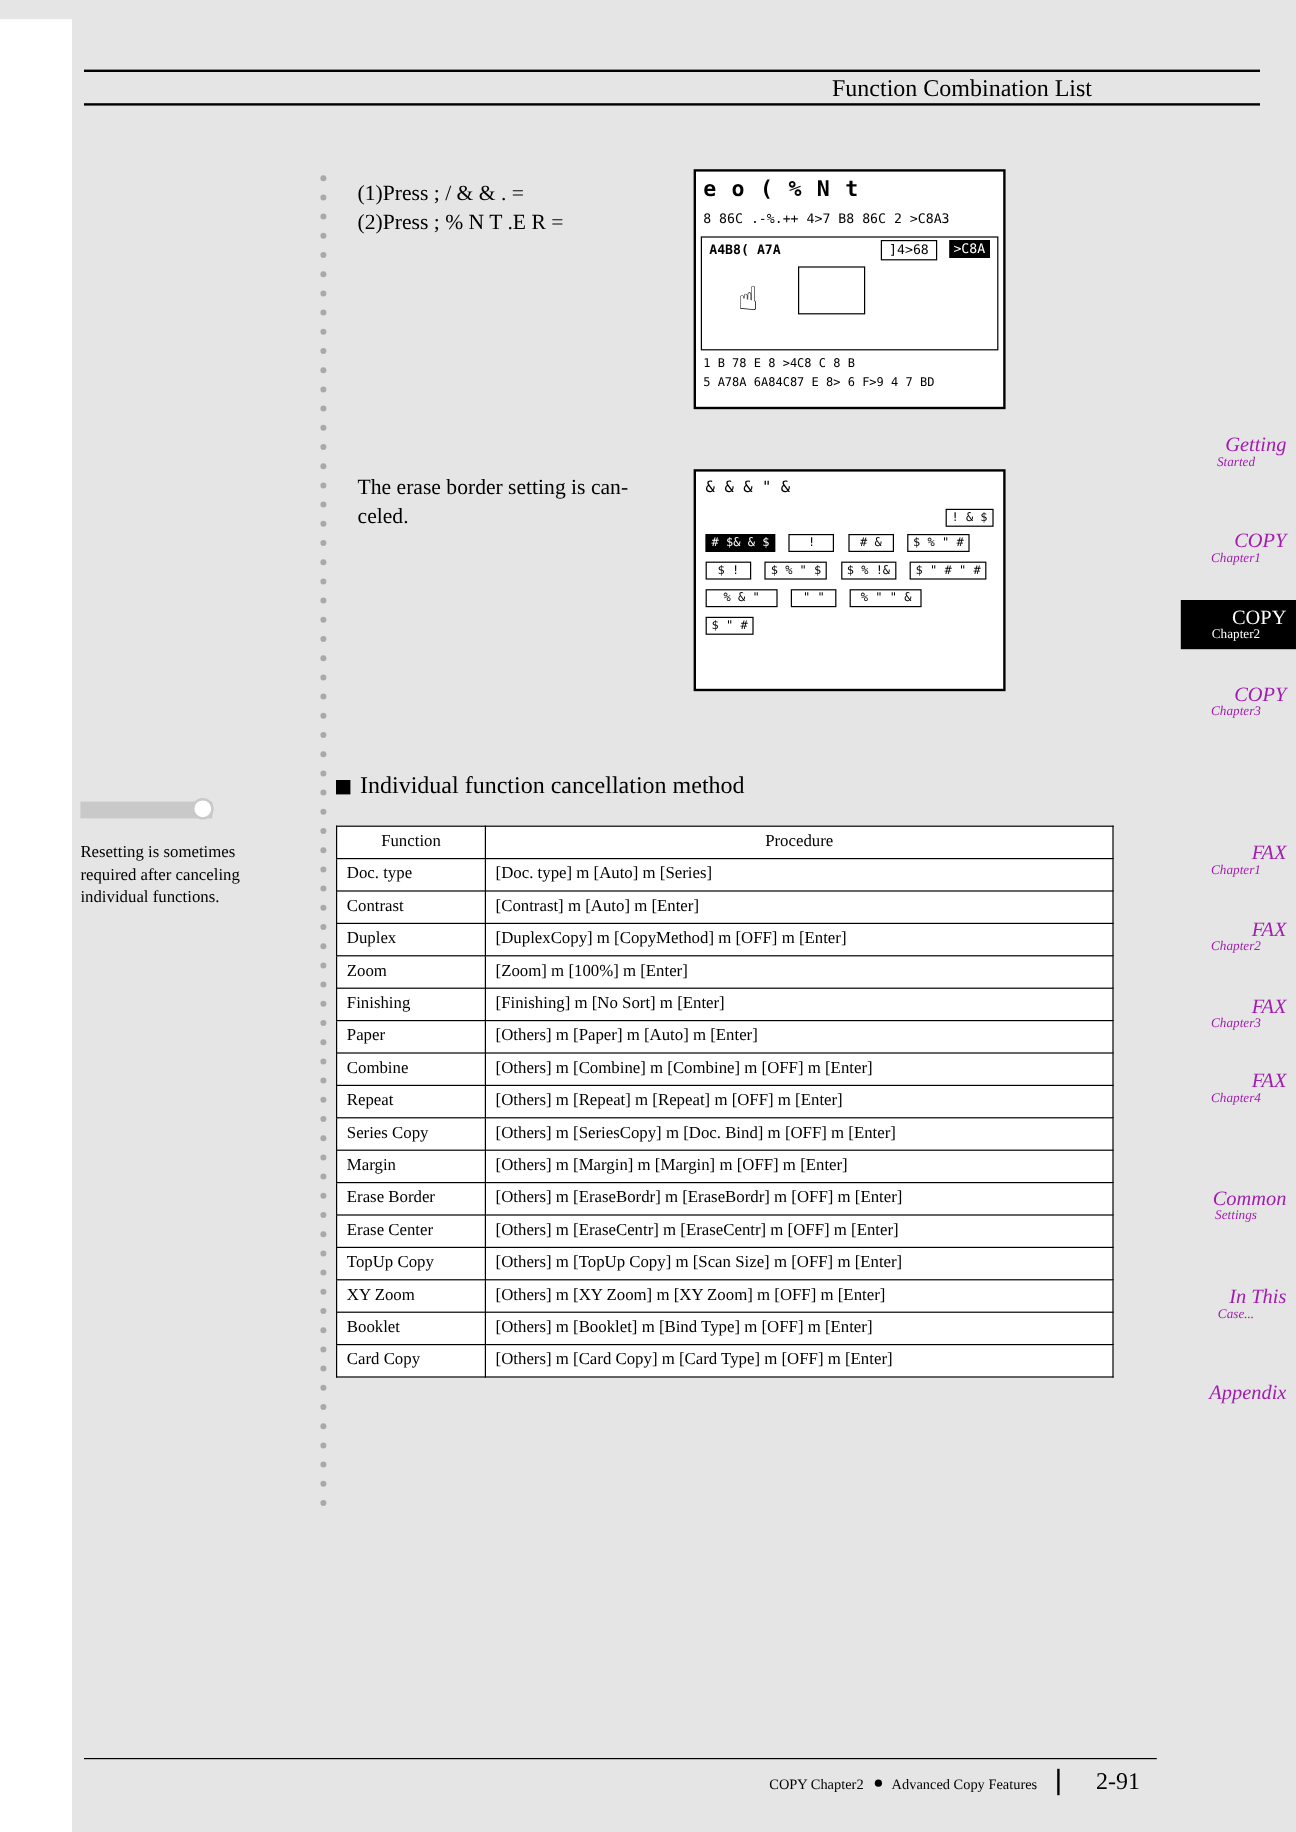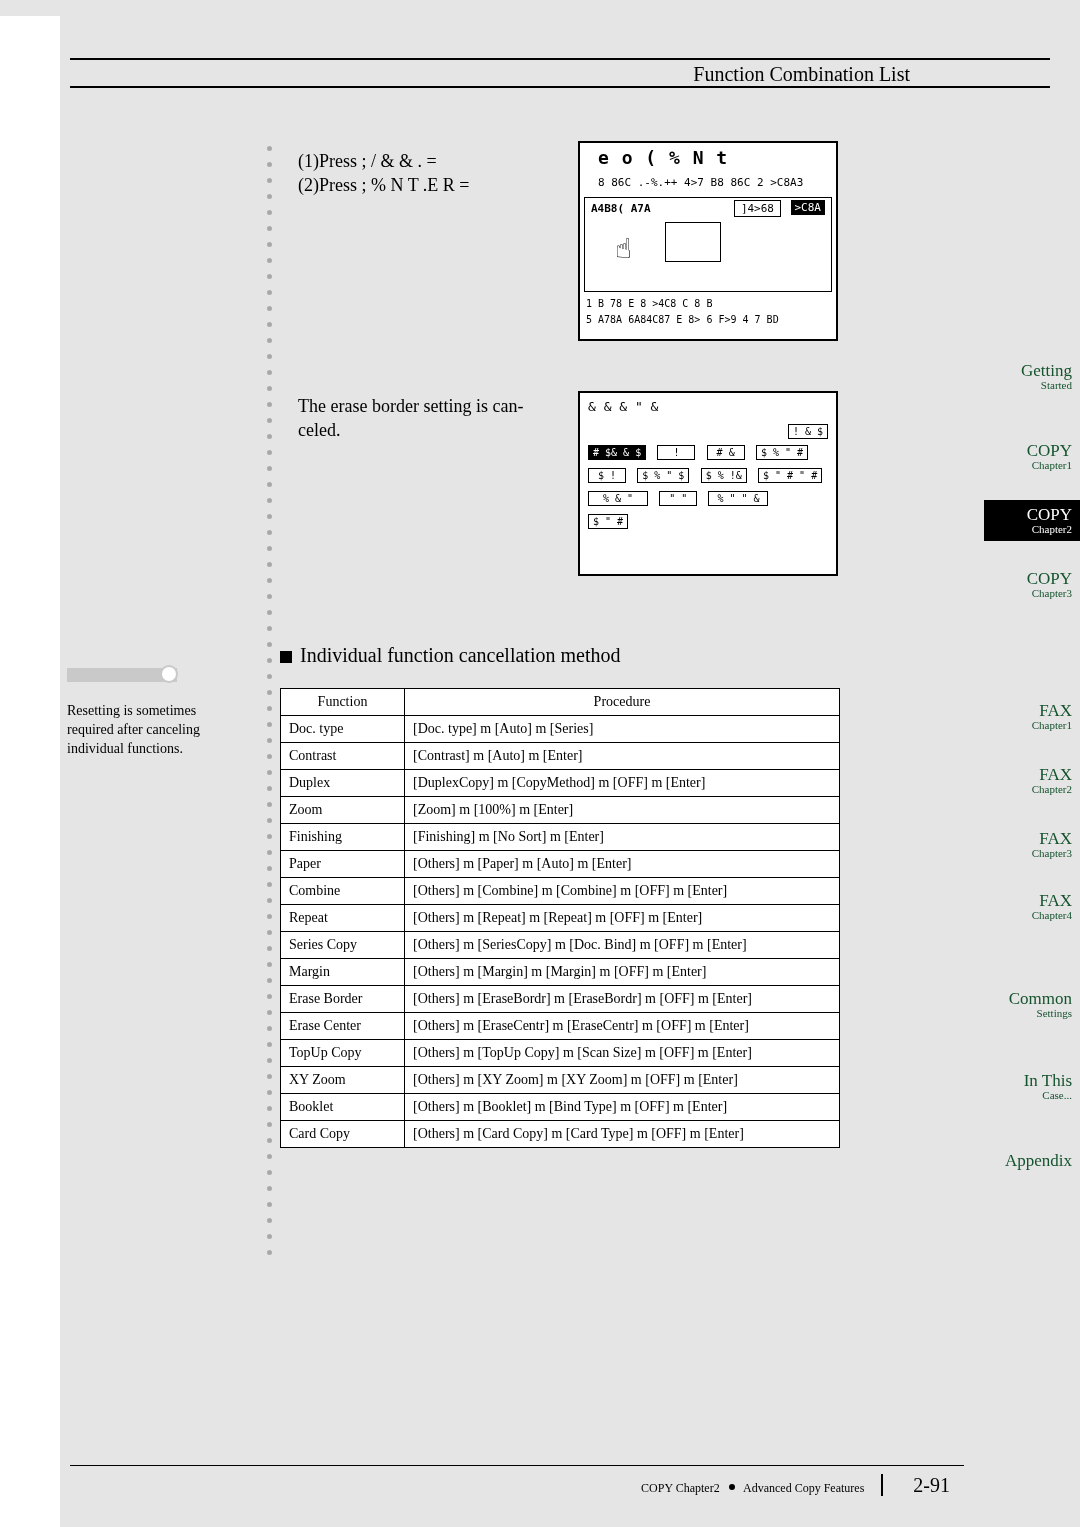--- a/index.html
+++ b/index.html
@@ -70,21 +70,21 @@
   .lcd-panel {
     position: absolute;
     border: 2px solid #000;
     background: #fff;
     font-family: monospace;
     font-size: 12px;
     overflow: hidden;
   }
   .lcd1 { left: 578px; top: 125px; width: 260px; height: 200px; }
   .lcd2 { left: 578px; top: 375px; width: 260px; height: 185px; }
-  .lcd1 .top-row { padding: 4px 18px; font-size: 11px; color:#000; }
+  .lcd1 .top-row { padding: 4px 6px; font-size: 11px; color:#000; }
   .lcd1 .title-row { font-size: 18px; font-weight: bold; letter-spacing: 1px; }
   .lcd1 .inner {
     margin: 4px; border: 1px solid #000; height: 95px; position: relative;
   }
   .lcd1 .inner .lbl { font-size: 11px; font-weight: bold; position:absolute; left:6px; top:4px; }
   .lcd1 .inner .btn-a { position:absolute; right:50px; top:2px; border:1px solid #000; padding:1px 6px; font-size:11px;}
   .lcd1 .inner .btn-b { position:absolute; right:6px; top:2px; background:#000; color:#fff; padding:1px 4px; font-size:11px;}
   .lcd1 .inner .hand { position:absolute; left:30px; top:34px; font-size:28px; }
   .lcd1 .inner .smallbox { position:absolute; left:80px; top:24px; width:56px; height:40px; border:1px solid #000; }
   .lcd1 .bottom-txt { font-size:10px; padding:2px 6px; line-height:1.2; }
@@ -109,22 +109,22 @@
   .tab {
     position: absolute;
     right: 0;
     width: 96px;
     text-align: right;
     padding: 6px 8px 6px 4px;
     font-family: Georgia, serif;
     line-height: 1.05;
   }
   .tab .t-main { font-size: 17px; }
-  .tab .t-sub { font-size: 11px; }
-  .tab-inactive { color: #14532d; }
+  .tab .t-sub { font-size: 11px; text-align: center; }
+  .tab-inactive { color: #a21caf; font-style: italic; }
   .tab-active { background: #000; color: #fff; }
   .marginal {
     position: absolute;
     left: 67px;
     top: 686px;
     width: 180px;
     font-size: 14px;
     line-height: 1.35;
   }
   .marginal-bar {
@@ -151,21 +151,21 @@
     display:inline-block;
     width:12px; height:12px;
     background:#000;
     margin-right:8px;
     vertical-align: -1px;
   }
   .func-table {
     position: absolute;
     left: 280px;
     top: 672px;
-    width: 560px;
+    width: 648px;
     border-collapse: collapse;
     font-size: 14px;
     background: #fff;
   }
   .func-table th, .func-table td {
     border: 1px solid #000;
     padding: 5px 8px;
     text-align: left;
   }
   .func-table th {

